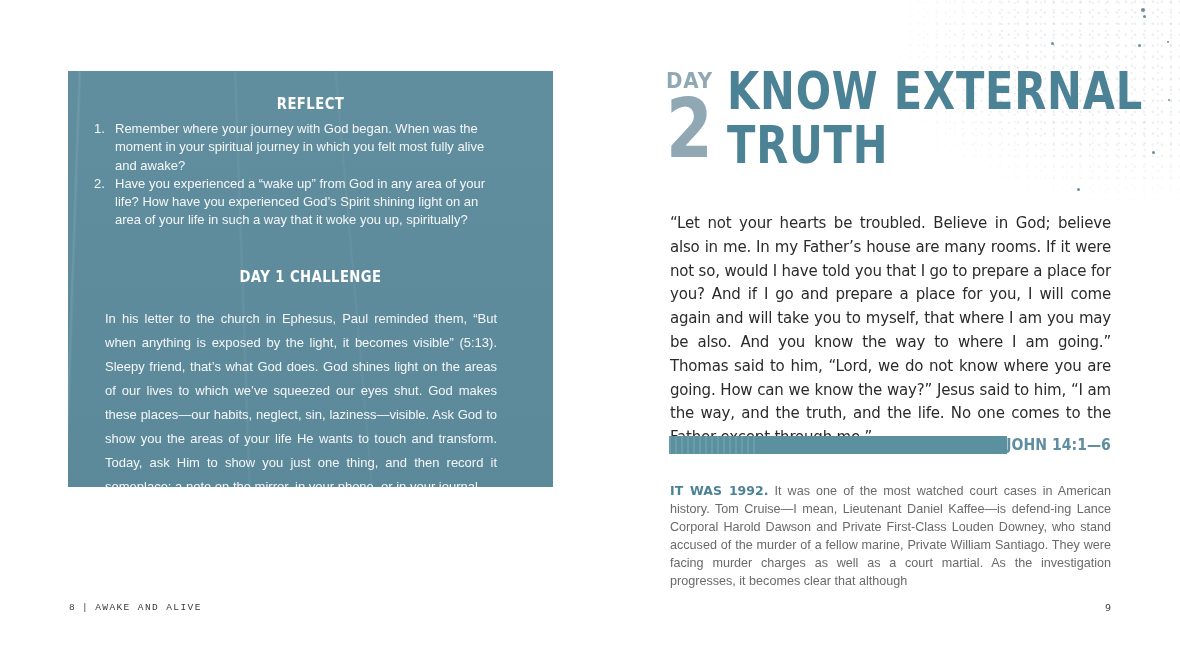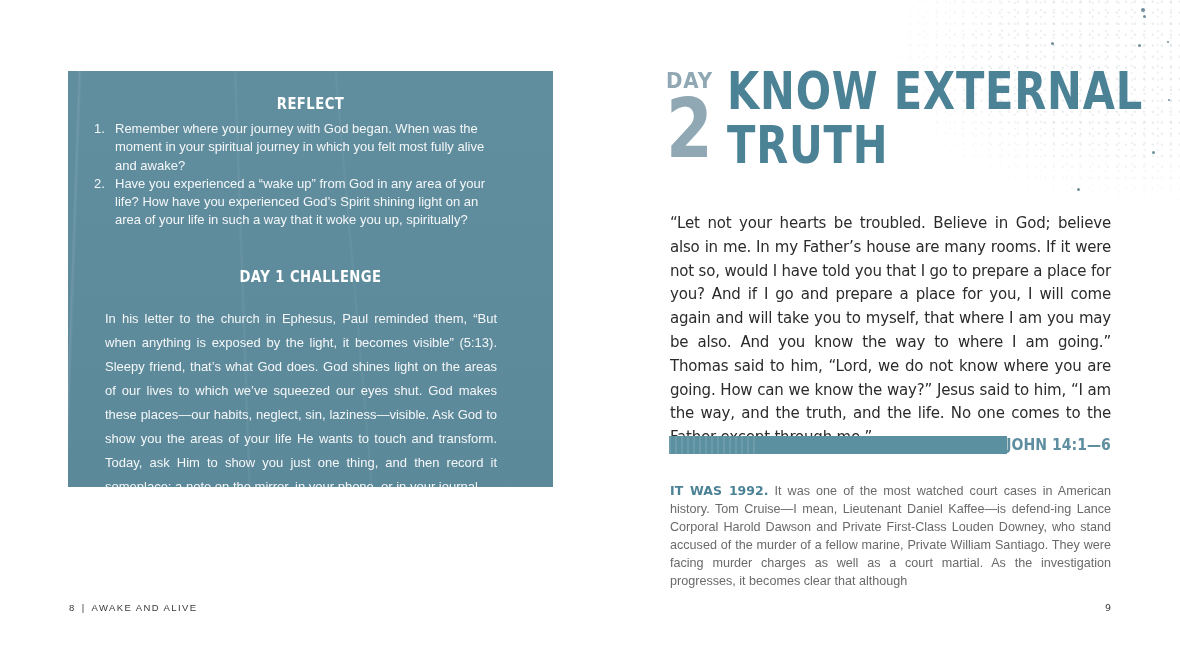--- a/index.html
+++ b/index.html
@@ -181,21 +181,21 @@
     .lead-in {
       font-family: "DejaVu Sans", sans-serif;
       font-weight: bold;
       color: #4b8296;
       font-size: 12.5px;
     }
     .footer-left {
       position: absolute;
       left: 69px;
       top: 602px;
-      font-family: Liberation Sans, sans-serif;
+      font-family: Liberation Mono, monospace;
       font-size: 9.5px;
       letter-spacing: 1.4px;
       color: #3a3a3a;
       white-space: nowrap;
     }
     .footer-left .sep {
       margin: 0 6px;
     }
     .footer-right {
       position: absolute;

